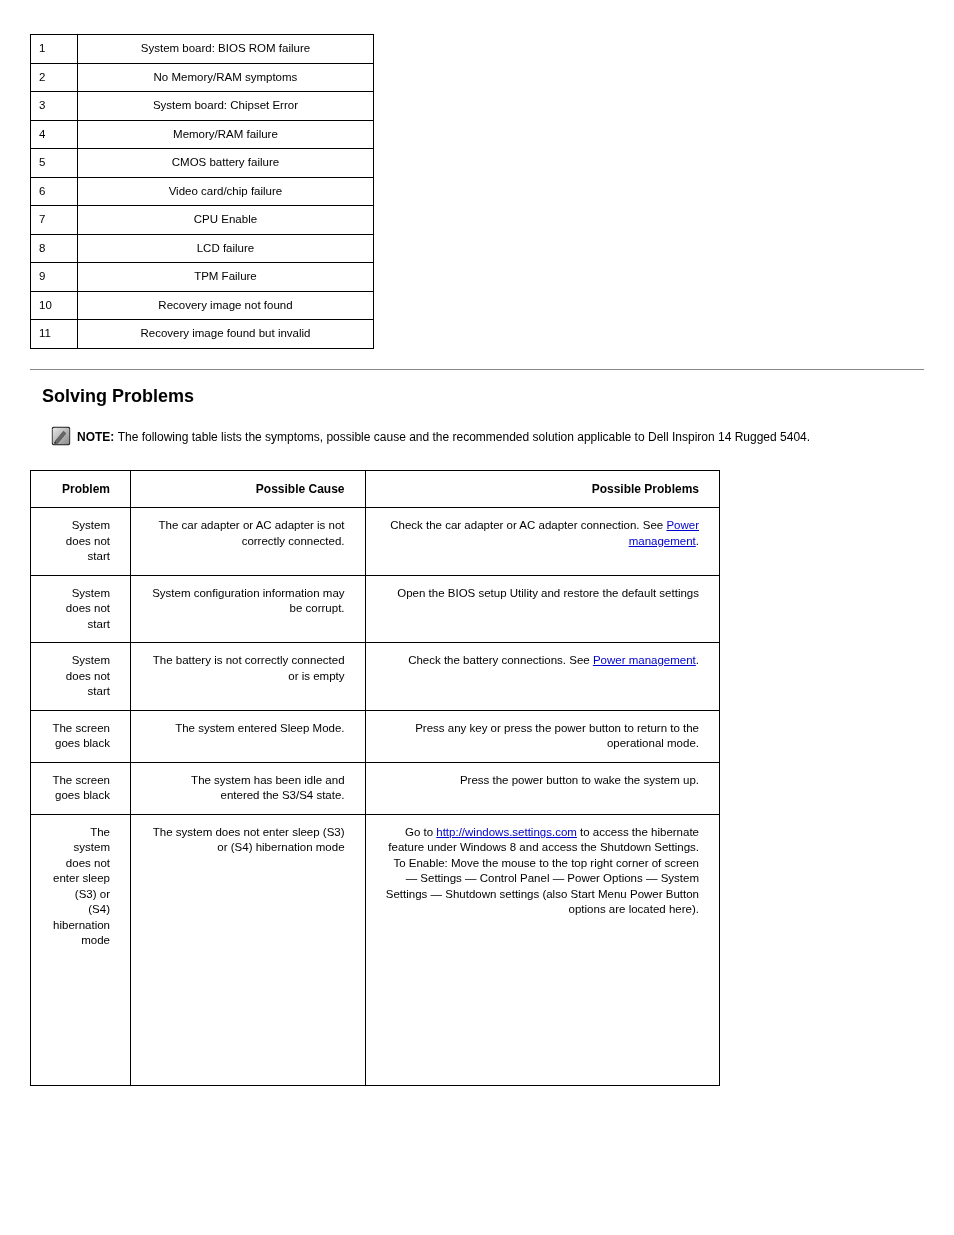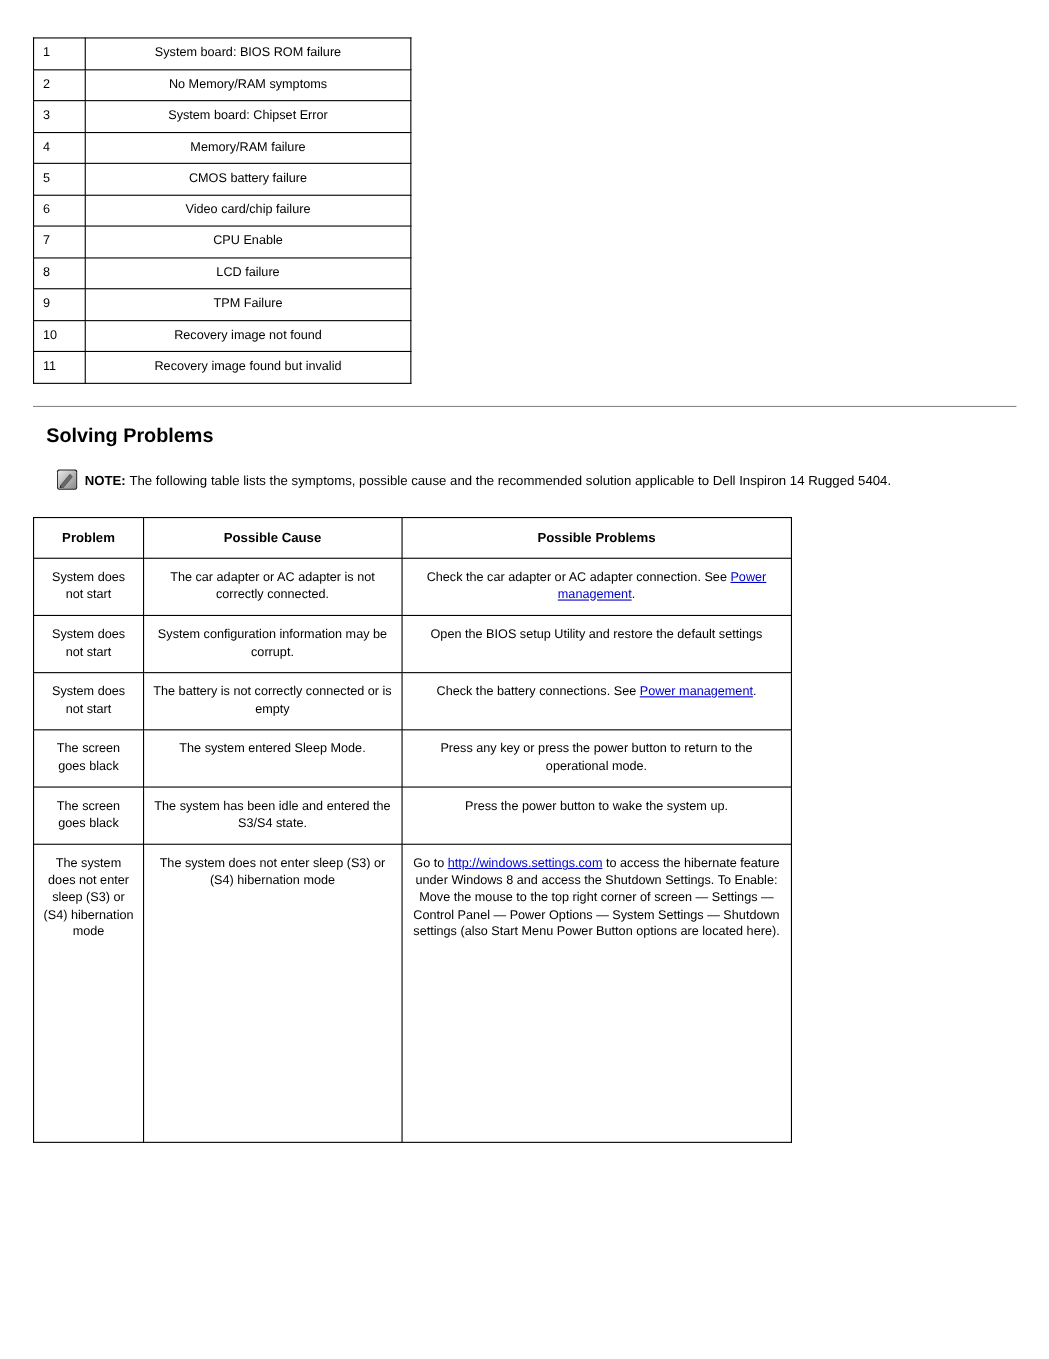--- a/index.html
+++ b/index.html
@@ -76,23 +76,23 @@
     padding-top: 2px;
   }
   .note-text b { font-weight: bold; }
 
   
   .problems-table {
     width: 690px;
   }
   .problems-table th, .problems-table td {
     border: 1px solid #000;
-    padding: 10px 8px;
+    padding: 10px 20px;
     vertical-align: top;
-    text-align: center;
+    text-align: right;
     font-size: 11.5px;
   }
   .problems-table th {
     background: #ffffff;
     font-weight: bold;
     font-size: 12px;
     vertical-align: middle;
   }
   .problems-table col.c1 { width: 100px; }
   .problems-table col.c2 { width: 235px; }

